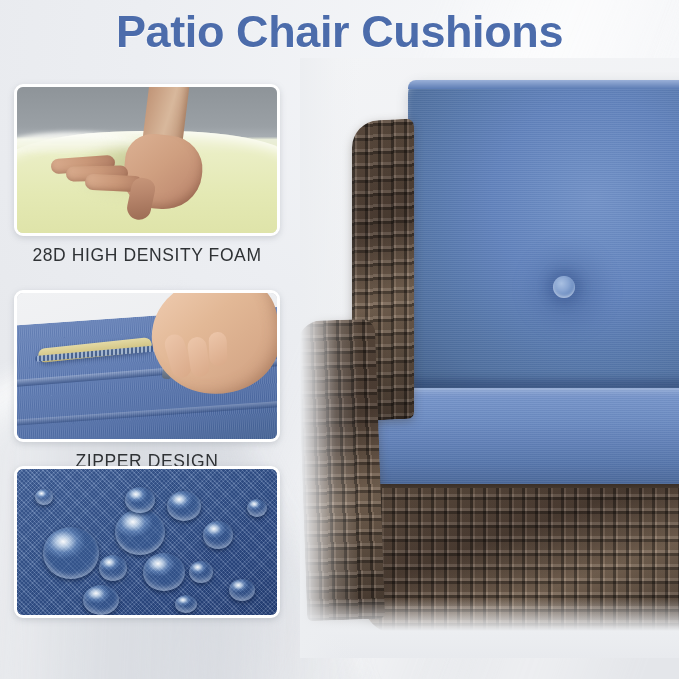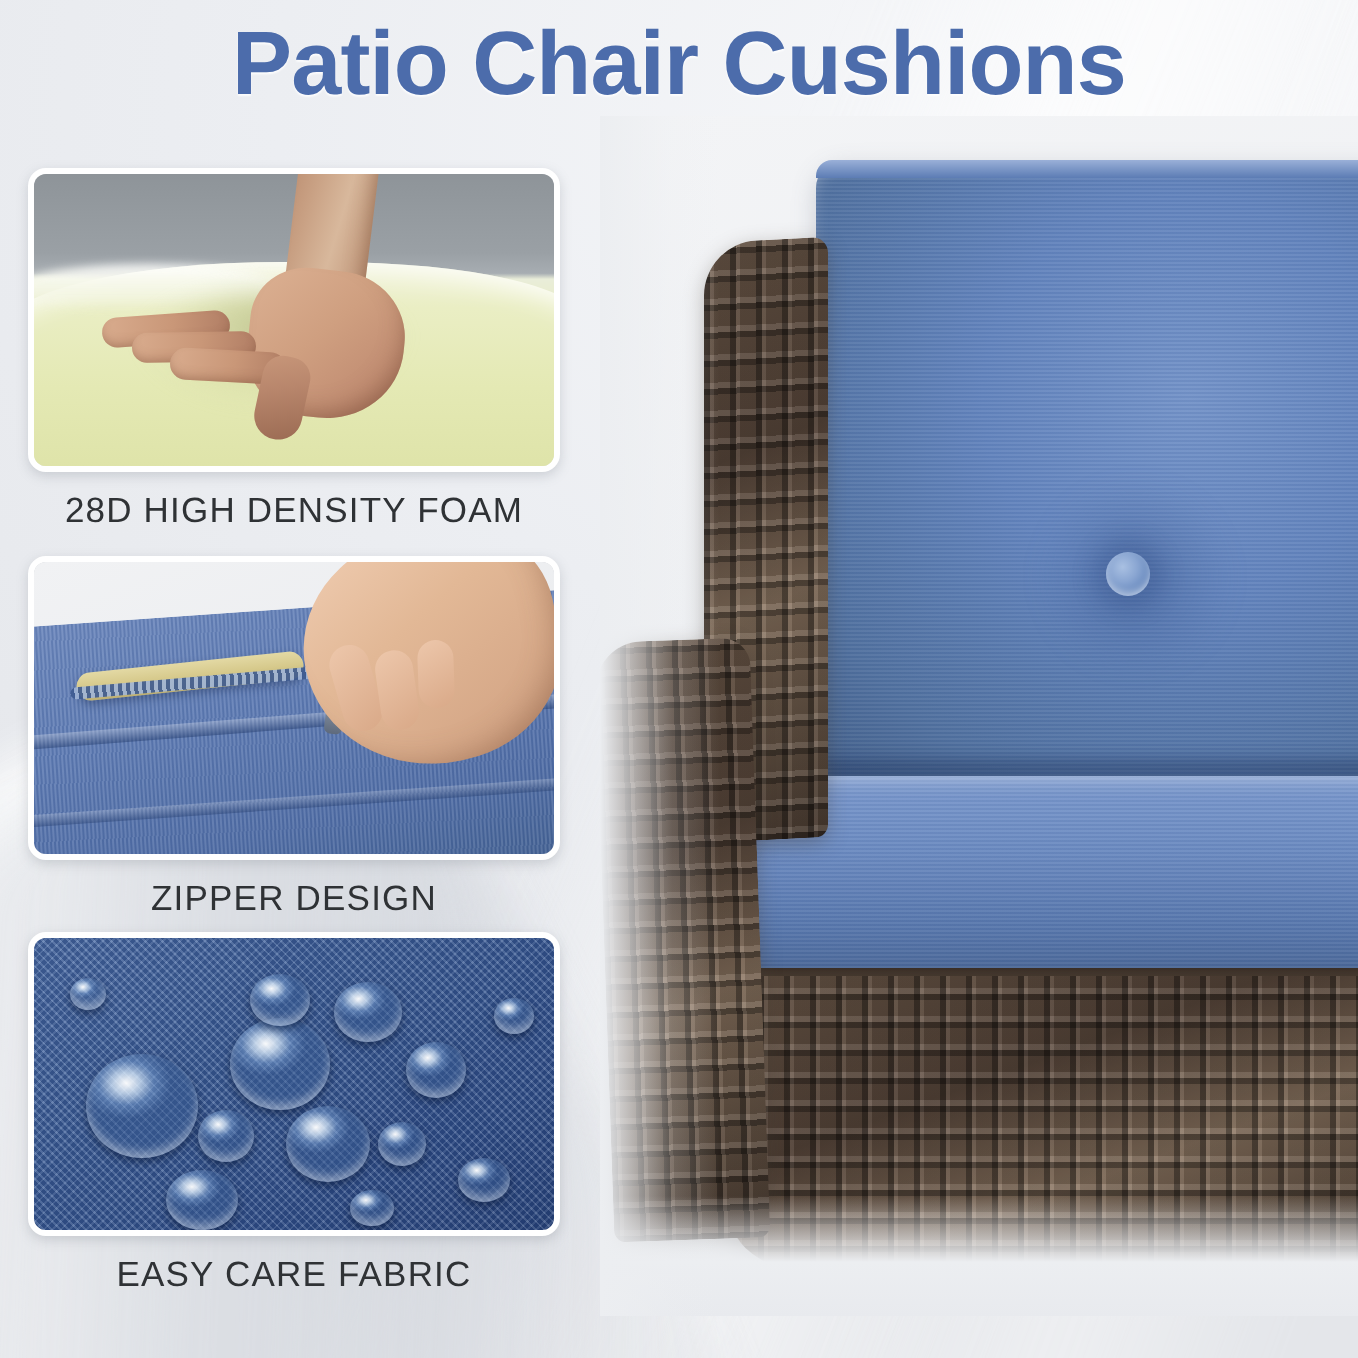--- a/index.html
+++ b/index.html
@@ -258,21 +258,21 @@
       <div class="arm"></div>
       <div class="palm"></div>
       <div class="finger f1"></div>
       <div class="finger f2"></div>
       <div class="finger f3"></div>
       <div class="thumbdig"></div>
     </div>
     <div class="caption">28D HIGH DENSITY FOAM</div>
   </div>
 
-  <div class="feature" style="top:278px;">
+  <div class="feature" style="top:290px;">
     <div class="thumb">
       <div class="z-bg"></div>
       <div class="z-cushion"></div>
       <div class="z-open"></div>
       <div class="z-teeth"></div>
       <div class="z-seam"></div>
       <div class="z-seam2"></div>
       <div class="z-pull"></div>
       <div class="z-hand"></div>
       <div class="z-finger zf1"></div>
@@ -292,21 +292,20 @@
       <div class="drop" style="left:186px;top:52px;width:30px;height:28px;"></div>
       <div class="drop" style="left:126px;top:84px;width:42px;height:38px;"></div>
       <div class="drop" style="left:82px;top:86px;width:28px;height:26px;"></div>
       <div class="drop" style="left:66px;top:116px;width:36px;height:30px;"></div>
       <div class="drop" style="left:172px;top:92px;width:24px;height:22px;"></div>
       <div class="drop" style="left:212px;top:110px;width:26px;height:22px;"></div>
       <div class="drop" style="left:230px;top:30px;width:20px;height:18px;"></div>
       <div class="drop" style="left:18px;top:20px;width:18px;height:16px;"></div>
       <div class="drop" style="left:158px;top:126px;width:22px;height:18px;"></div>
     </div>
-    <div class="caption">EASY CARE FABRIC</div>
   </div>
 
   <div id="photo">
     <div class="ph-bg"></div>
     <div class="back-cushion"></div>
     <div class="cush-pipe"></div>
     <div class="tuft-dimple"></div>
     <div class="tuft"></div>
     <div class="seat-shadow"></div>
     <div class="seat-cushion"></div>

